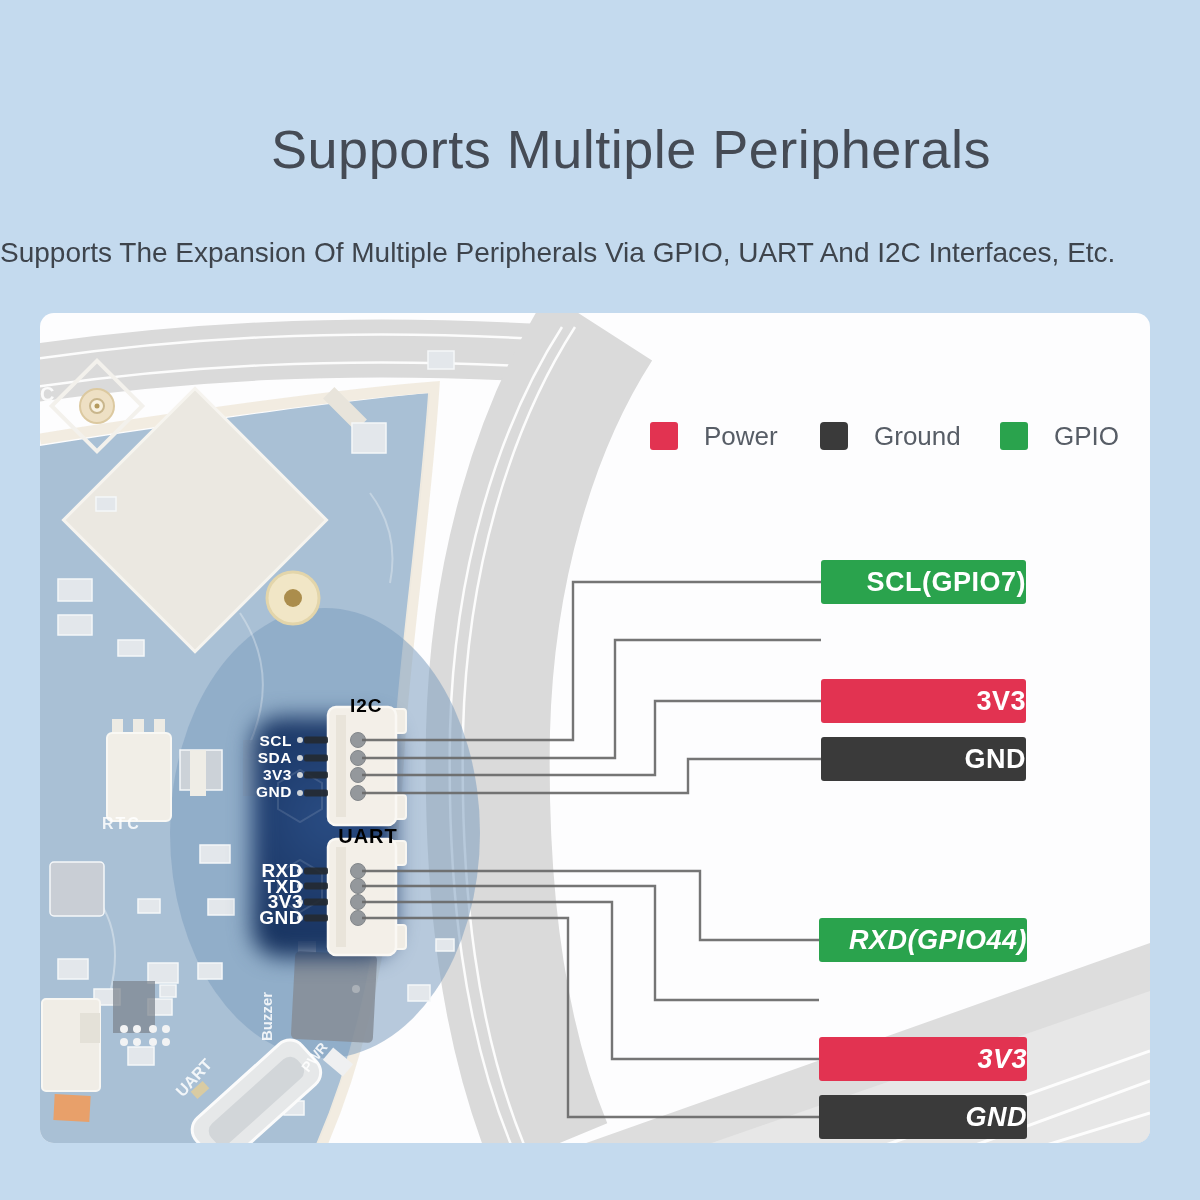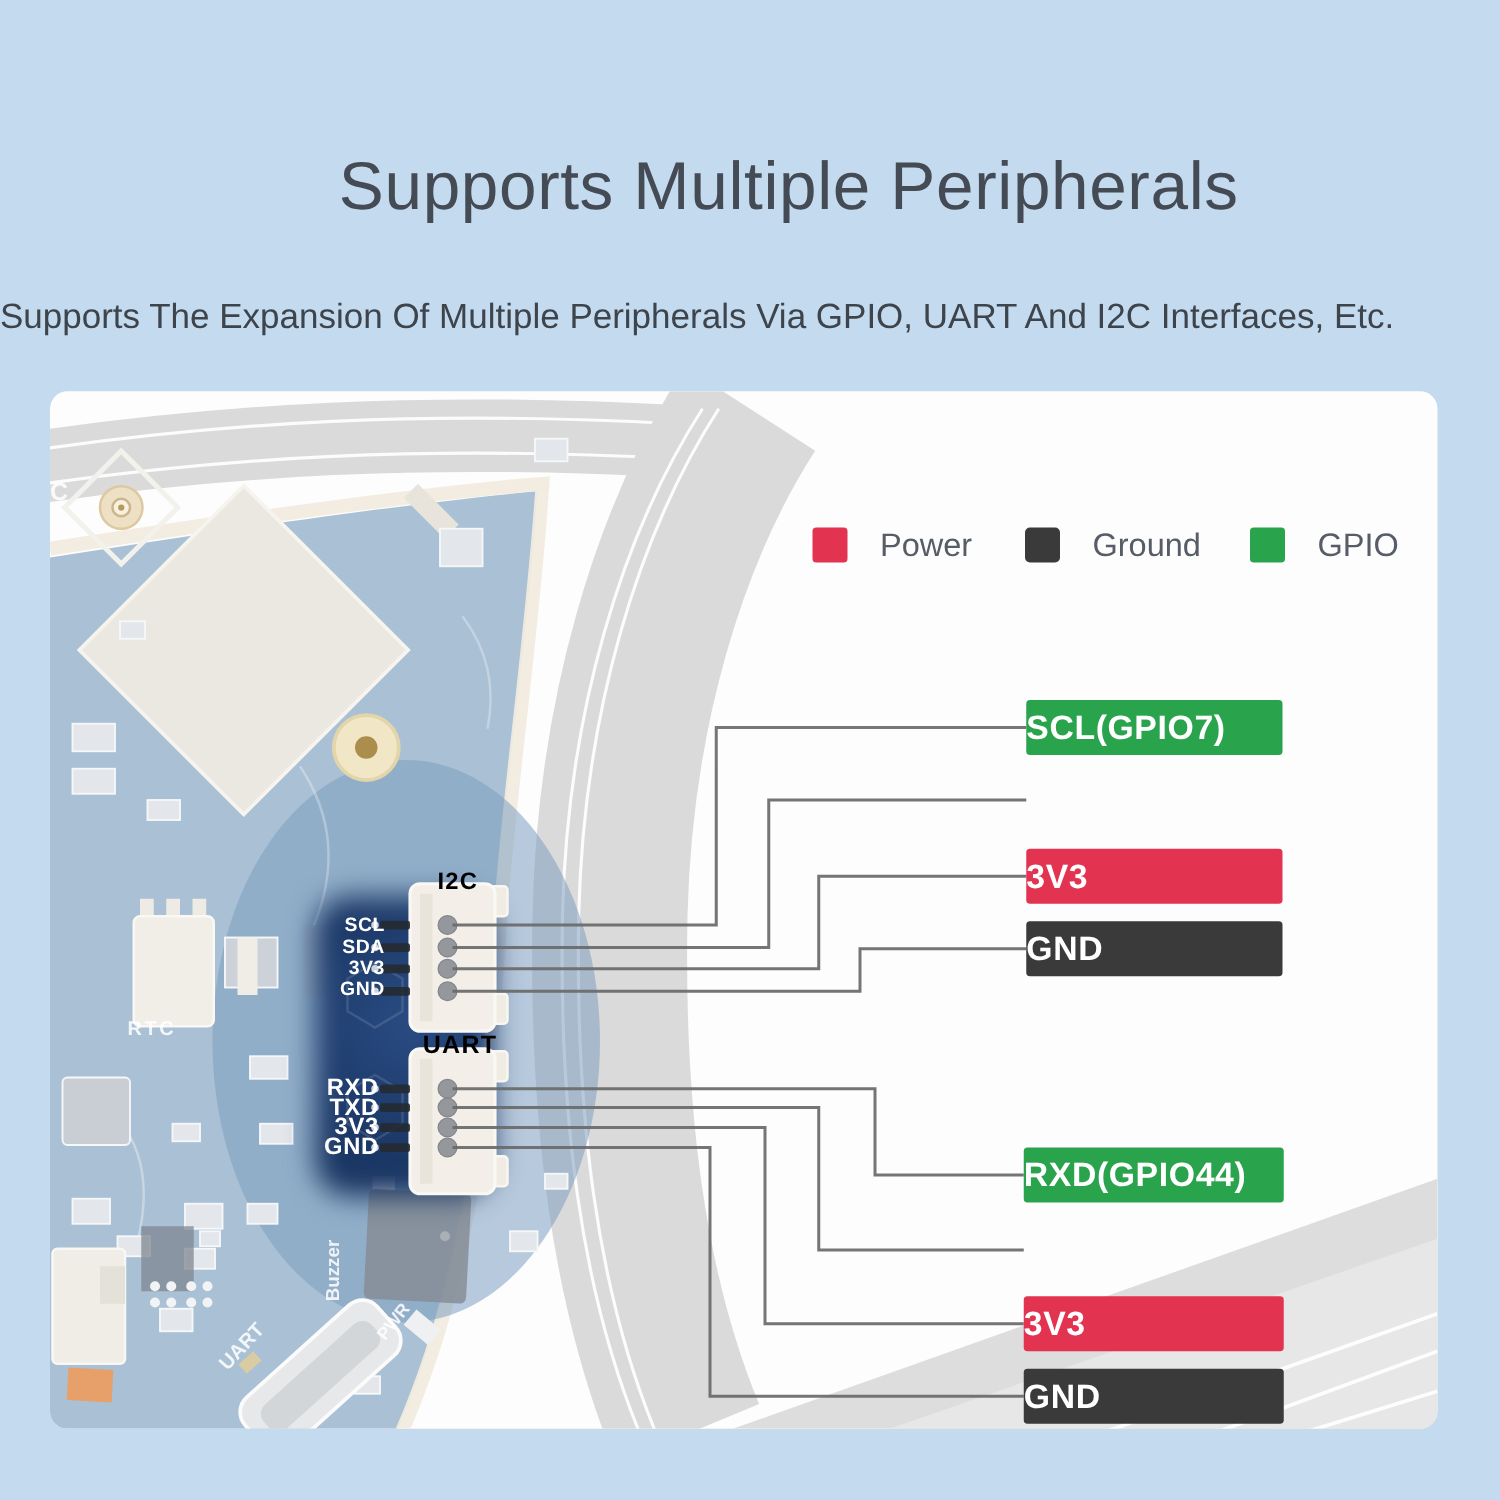--- a/index.html
+++ b/index.html
@@ -22,24 +22,24 @@
          filter:blur(11px);}
   .silk{position:absolute;color:#000000;font-weight:bold;}
   .silk-stack{position:absolute;width:72px;text-align:right;color:#fff;font-weight:bold;}
   .silk-stack .srow{height:17px;line-height:17px;font-size:15.5px;letter-spacing:.5px;}
   .silk-stack.uart .srow{height:15.5px;line-height:15.5px;font-size:19px;}
   .hdr-i2c{left:310px;top:382px;font-size:19px;letter-spacing:1px;}
   .hdr-uart{left:288px;top:512px;width:80px;text-align:center;font-size:20px;letter-spacing:1px;}
   .faded{color:rgba(255,255,255,.85);}
   .legend-swatch{position:absolute;width:28px;height:28px;border-radius:3px;}
   .legend-label{position:absolute;height:29px;line-height:29px;font-size:26px;color:var(--legend_text);margin-left:16px;}
-  .plabel{position:absolute;width:205px;height:44px;border-radius:3px;text-align:left;
+  .plabel{position:absolute;width:205px;height:44px;border-radius:3px;text-align:right;
           line-height:44px;font-size:27px;font-weight:bold;color:#fff;letter-spacing:.5px;}
   .t-gpio{background:var(--gpio);} .t-power{background:var(--power);} .t-ground{background:var(--ground);}
-  .g2{width:208px;}
+  .g2{width:208px;font-style:italic;}
 </style>
 </head>
 <body>
 
 <div class="page">
 
   <div class="title">Supports Multiple Peripherals</div>
   <div class="subtitle">Supports The Expansion Of Multiple Peripherals Via GPIO, UART And I2C Interfaces, Etc.</div>
 
   <div class="photo">
@@ -215,21 +215,21 @@
         <path d="M 322 558 H 660 V 627 H 779"></path>
         <path d="M 322 573 H 615 V 687 H 779"></path>
         <path d="M 322 589 H 572 V 746 H 779"></path>
         <path d="M 322 605 H 528 V 804 H 779"></path>
       </g>
     </svg>
 
     <div class="silk hdr-i2c">I2C</div>
     <div class="silk hdr-uart">UART</div>
 
-    <div class="silk-stack" style="left:196px;top:419px">
+    <div class="silk-stack" style="left:180px;top:419px">
       <div class="srow">SCL</div>
       <div class="srow">SDA</div>
       <div class="srow">3V3</div>
       <div class="srow">GND</div>
     </div>
     <div class="silk-stack uart" style="left:191px;top:550px">
       <div class="srow">RXD</div>
       <div class="srow">TXD</div>
       <div class="srow">3V3</div>
       <div class="srow">GND</div>

